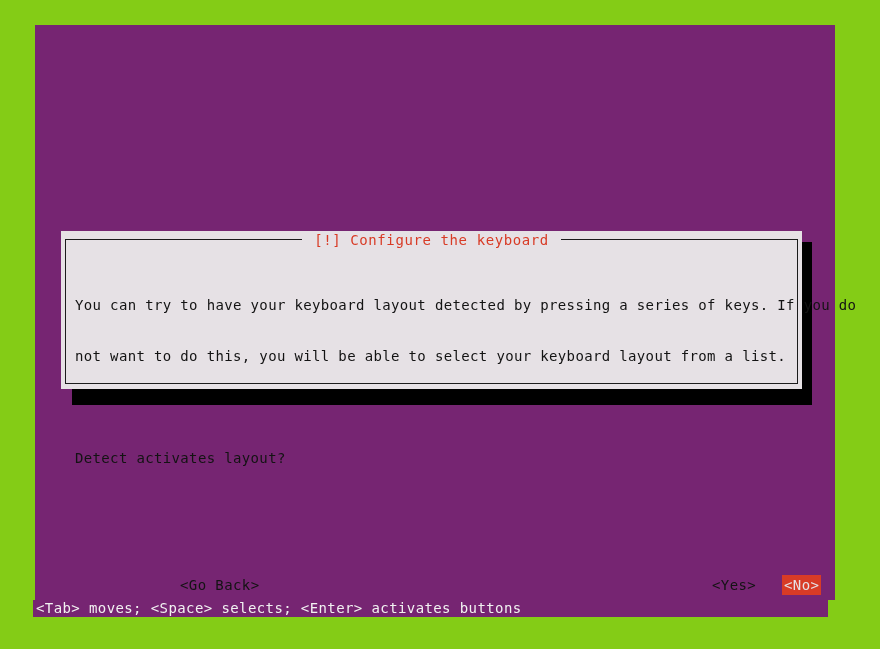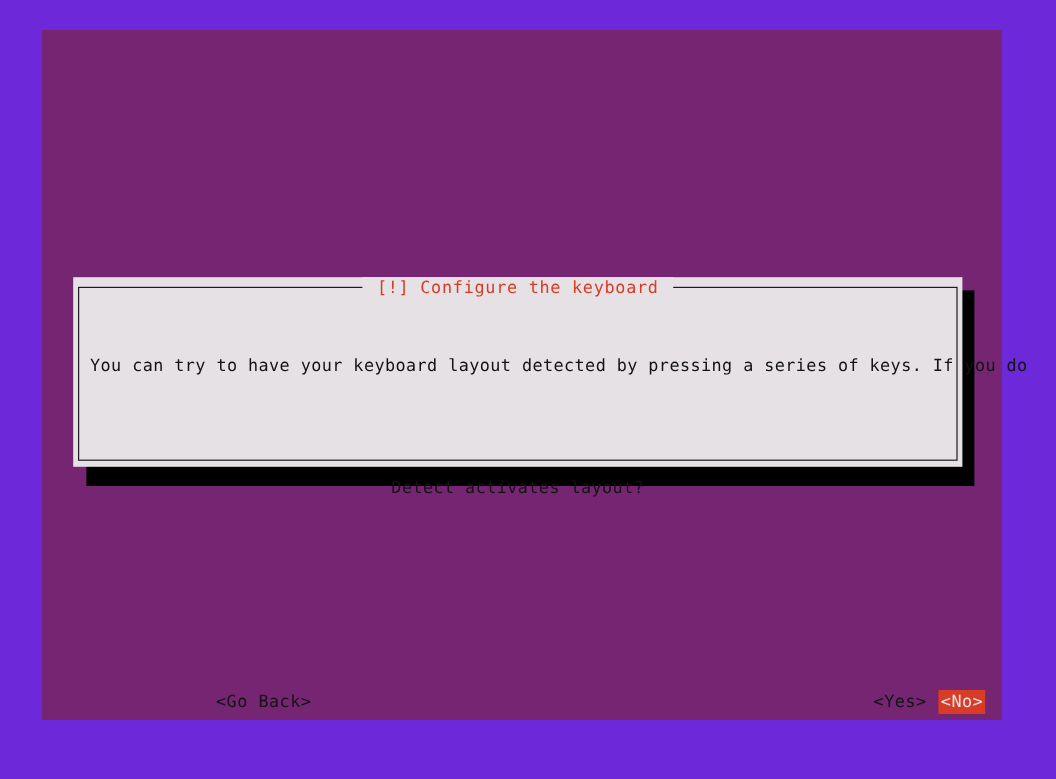--- a/index.html
+++ b/index.html
@@ -11,21 +11,21 @@
     width: 880px;
     height: 649px;
     overflow: hidden;
     font-family: "DejaVu Sans Mono", "Liberation Mono", monospace;
   }
 
   #screen {
     position: relative;
     width: 880px;
     height: 649px;
-    background: #6d28d9;
+    background: #84cc16;
   }
 
   
   #terminal-canvas {
     position: absolute;
     left: 35px;
     top: 25px;
     width: 800px;
     height: 575px;
     background: #762572;
@@ -89,21 +89,20 @@
   #dialog-body {
     position: absolute;
     left: 14px;
     top: 32px;
     right: 14px;
     color: #131313;
     font-size: 14px;
     line-height: 17px;
     letter-spacing: 0.35px;
     white-space: pre;
-    text-align: center;
   }
   .body-line { white-space: pre; }
   .body-gap { height: 17px; }
 
   
   #button-row {
     position: absolute;
     left: 0;
     right: 0;
     top: 344px;
@@ -117,21 +116,21 @@
     white-space: pre;
     color: #131313;
     background: transparent;
     padding: 0 2px;
   }
   .dlg-btn.selected {
     background: #d83b26;
     color: #e6e1e5;
   }
   #btn-go-back { left: 117px; }
-  #btn-yes     { left: 649px; margin-left: 16px; }
+  #btn-yes     { left: 649px; }
   #btn-no      { left: 721px; text-align: center; }
 
   
   #status-bar {
     position: absolute;
     left: 33px;
     top: 600px;
     width: 795px;
     height: 17px;
     background: #762572;
@@ -160,26 +159,30 @@
   <div id="dialog">
 
     <div id="dialog-frame"></div>
 
     <div id="dialog-title-wrap">
       <span id="dialog-title">[!] Configure the keyboard</span>
     </div>
 
     <div id="dialog-body">
       <div class="body-line">You can try to have your keyboard layout detected by pressing a series of keys. If you do</div>
+      <div class="body-line">not want to do this, you will be able to select your keyboard layout from a list.</div>
       <div class="body-gap"></div>
       <div class="body-line">Detect activates layout?</div>
     </div>
 
     <div id="button-row">
       <span id="btn-go-back" class="dlg-btn">&lt;Go Back&gt;</span>
       <span id="btn-yes" class="dlg-btn">&lt;Yes&gt;</span>
       <span id="btn-no" class="dlg-btn selected">&lt;No&gt;</span>
     </div>
 
   </div>
 
+  <div id="status-bar">
+    <span id="status-text">&lt;Tab&gt; moves; &lt;Space&gt; selects; &lt;Enter&gt; activates buttons</span>
+  </div>
 
 </div>
 
 </body></html>

